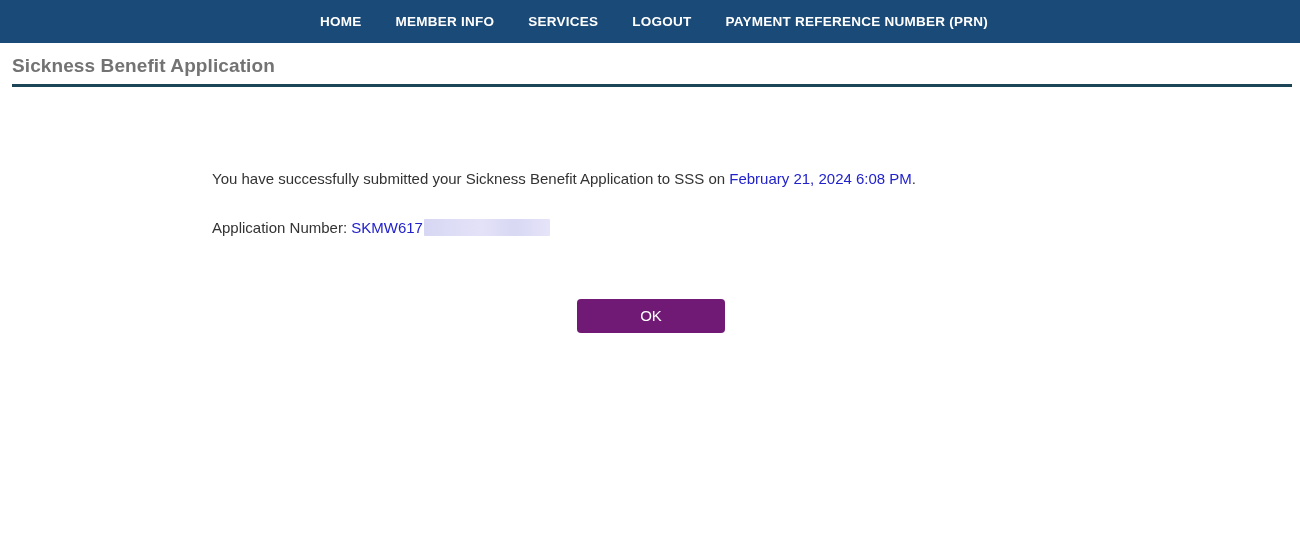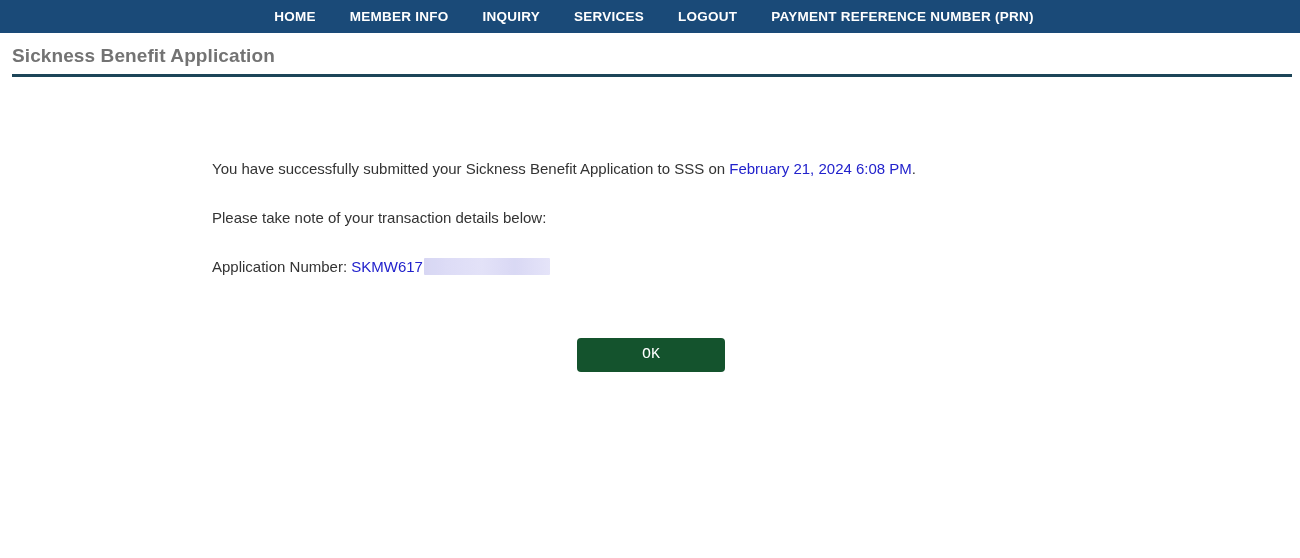--- a/index.html
+++ b/index.html
@@ -12,21 +12,21 @@
     width: 1300px;
     height: 558px;
     background: #ffffff;
     font-family: "Liberation Sans", sans-serif;
     overflow: hidden;
   }
 
   
   .topnav {
     width: 100%;
-    height: 33px;
+    height: 43px;
     background: #1a4a78;
     display: flex;
     align-items: center;
     justify-content: center;
     white-space: nowrap;
   }
   .nav-list {
     display: flex;
     align-items: center;
     height: 43px;
@@ -114,56 +114,54 @@
   .button-row {
     margin-top: 59px;
     padding-left: 0;
     display: flex;
     justify-content: flex-start;
   }
   .btn-ok {
     margin-left: 373px;
     width: 148px;
     height: 34px;
-    background: #14532d;
+    background: #701a75;
     color: #ffffff;
     border: none;
     border-radius: 4px;
     font-size: 15px;
-    font-family: Liberation Mono, monospace;
+    font-family: Liberation Sans, sans-serif;
     cursor: pointer;
     line-height: 34px;
     padding: 0;
     text-align: center;
   }
 </style>
 </head>
 <body>
 
 <nav class="topnav">
   <div class="nav-list">
     <a class="nav-item" href="#">HOME</a>
     <a class="nav-item" href="#">MEMBER INFO</a>
-    <a class="nav-item" href="#">INQUIRY</a>
     <a class="nav-item" href="#">SERVICES</a>
     <a class="nav-item" href="#">LOGOUT</a>
     <a class="nav-item" href="#">PAYMENT REFERENCE NUMBER (PRN)</a>
   </div>
 </nav>
 
 <div class="page-title-wrap">
   <h1 class="page-title">Sickness Benefit Application</h1>
 </div>
 <div class="title-rule"></div>
 
 <main class="content">
 
   <p class="para"><span>You have successfully submitted your Sickness Benefit Application to SSS on </span><span class="blue-text">February 21, 2024 6:08 PM</span><span>.</span></p>
 
-  <p class="para">Please take note of your transaction details below:</p>
 
   <p class="para"><span>Application Number: </span><span class="txn-number">SKMW617</span><span class="redaction"></span></p>
 
 
   <div class="button-row">
     <button class="btn-ok" type="button">OK</button>
   </div>
 
 </main>
 

